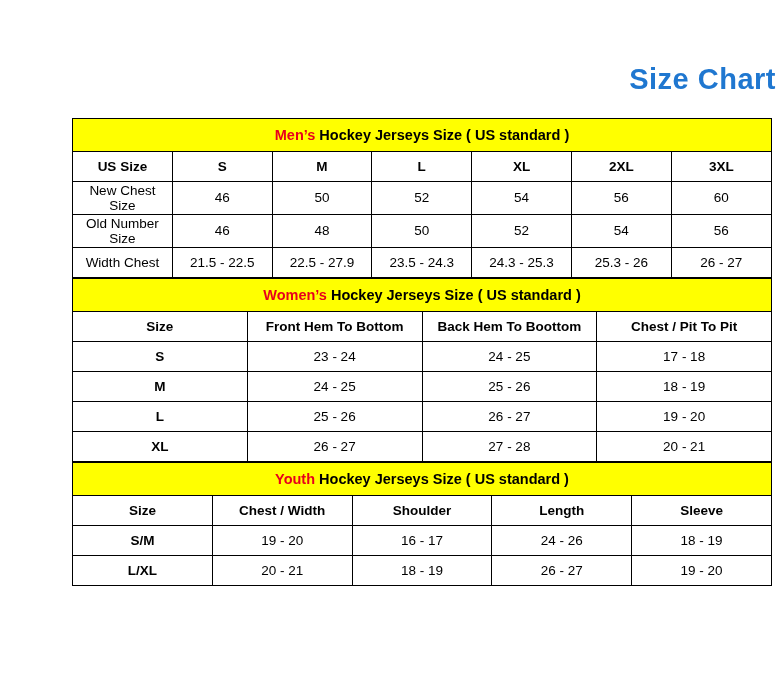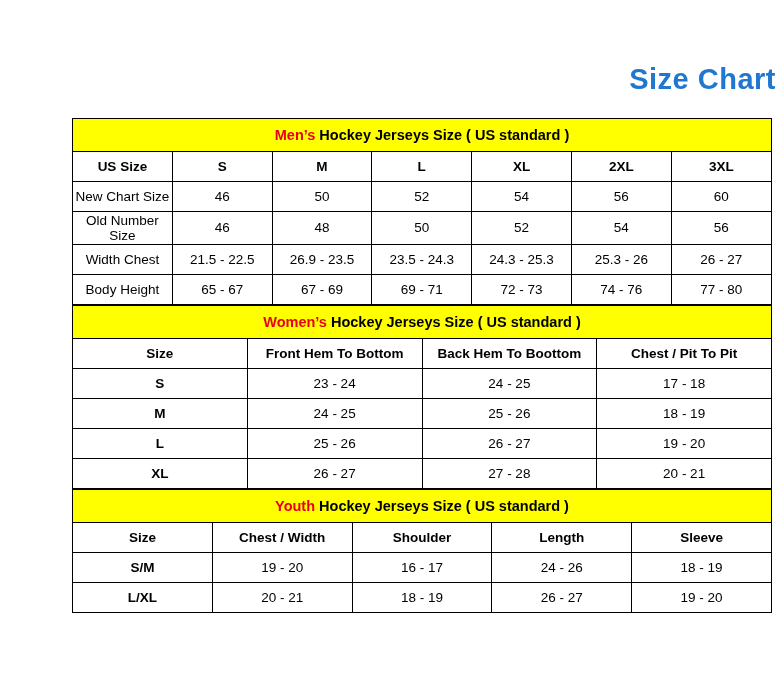--- a/index.html
+++ b/index.html
@@ -90,54 +90,45 @@
         <tr>
           <td class="colhead">US Size</td>
           <td class="colhead">S</td>
           <td class="colhead">M</td>
           <td class="colhead">L</td>
           <td class="colhead">XL</td>
           <td class="colhead">2XL</td>
           <td class="colhead">3XL</td>
         </tr>
         <tr>
-          <td class="rowlabel">New Chart Size</td>
+          <td class="rowlabel">New Chest Size</td>
           <td>46</td>
           <td>50</td>
           <td>52</td>
           <td>54</td>
           <td>56</td>
           <td>60</td>
         </tr>
         <tr>
           <td class="rowlabel">Old Number Size</td>
           <td>46</td>
           <td>48</td>
           <td>50</td>
           <td>52</td>
           <td>54</td>
           <td>56</td>
         </tr>
         <tr>
           <td class="rowlabel">Width Chest</td>
           <td>21.5 - 22.5</td>
-          <td>26.9 - 23.5</td>
+          <td>22.5 - 27.9</td>
           <td>23.5 - 24.3</td>
           <td>24.3 - 25.3</td>
           <td>25.3 - 26</td>
           <td>26 - 27</td>
-        </tr>
-        <tr>
-          <td class="rowlabel">Body Height</td>
-          <td>65 - 67</td>
-          <td>67 - 69</td>
-          <td>69 - 71</td>
-          <td>72 - 73</td>
-          <td>74 - 76</td>
-          <td>77 - 80</td>
         </tr>
       </tbody>
     </table>
 
     <table class="tbl-women">
       <tbody>
         <tr>
           <td class="section-head" colspan="4">
             <span class="accent">Women’s</span><span> Hockey Jerseys Size ( US standard )</span>
           </td>

